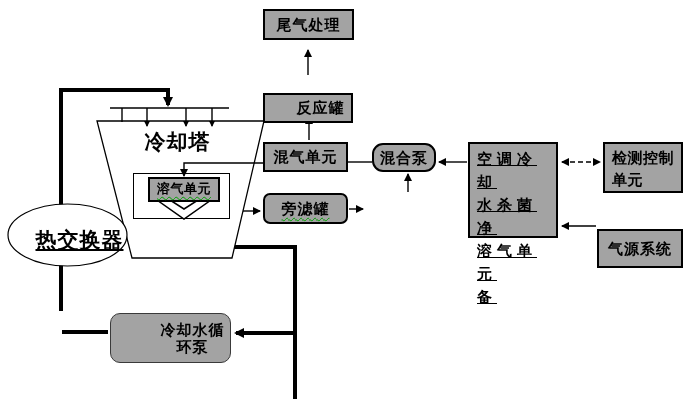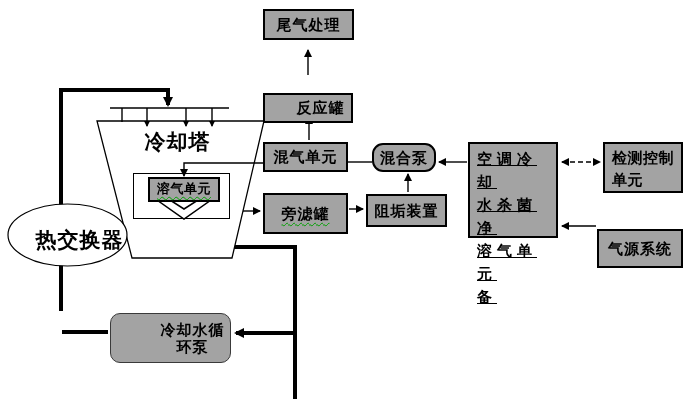--- a/index.html
+++ b/index.html
@@ -91,27 +91,24 @@
   </div>
 
   <div class="box" style="left:263px;top:142px;width:85px;height:30px;">
     <span>混气单元</span>
   </div>
 
   <div class="box" style="left:372px;top:143px;width:64px;height:29px;border-radius:11px;">
     <span>混合泵</span>
   </div>
 
-  <div class="box" style="left:263px;top:193px;width:85px;height:41px;">
+  <div class="box" style="left:263px;top:193px;width:85px;height:31px;border-radius:7px;">
     <span class="wavy">旁滤罐</span>
   </div>
 
-  <div class="box" style="left:366px;top:194px;width:81px;height:33px;">
-    <span>阻垢装置</span>
-  </div>
 
   <div class="box multiline" id="main-equip-box" style="left:468px;top:142px;width:90px;height:96px;text-decoration:underline;">
     <div>空调冷却</div>
     <div>水杀菌净</div>
     <div>溶气单元</div>
     <div>备</div>
   </div>
 
   <div class="box multiline" id="detect-box" style="left:603px;top:142px;width:80px;height:51px;">
     <div>检测控制</div>
@@ -125,15 +122,15 @@
   <div class="box" id="pump-box" style="left:110px;top:313px;width:121px;height:50px;padding-left:44px;">
     <span>冷却水循环泵</span>
   </div>
 
   <div class="box" id="dissolve-outer" style="left:133px;top:173px;width:97px;height:46px;"></div>
   <div class="box" id="dissolve-inner" style="left:148px;top:177px;width:72px;height:25px;">
     <span class="wavy">溶气单元</span>
   </div>
 
   <div class="label" style="left:130px;top:128px;width:95px;">冷却塔</div>
-  <div class="label" style="left:8px;top:226px;width:143px;">热交换器</div>
+  <div class="label" style="left:8px;top:226px;width:143px;text-decoration:underline;">热交换器</div>
 
 </div>
 
 </body></html>

